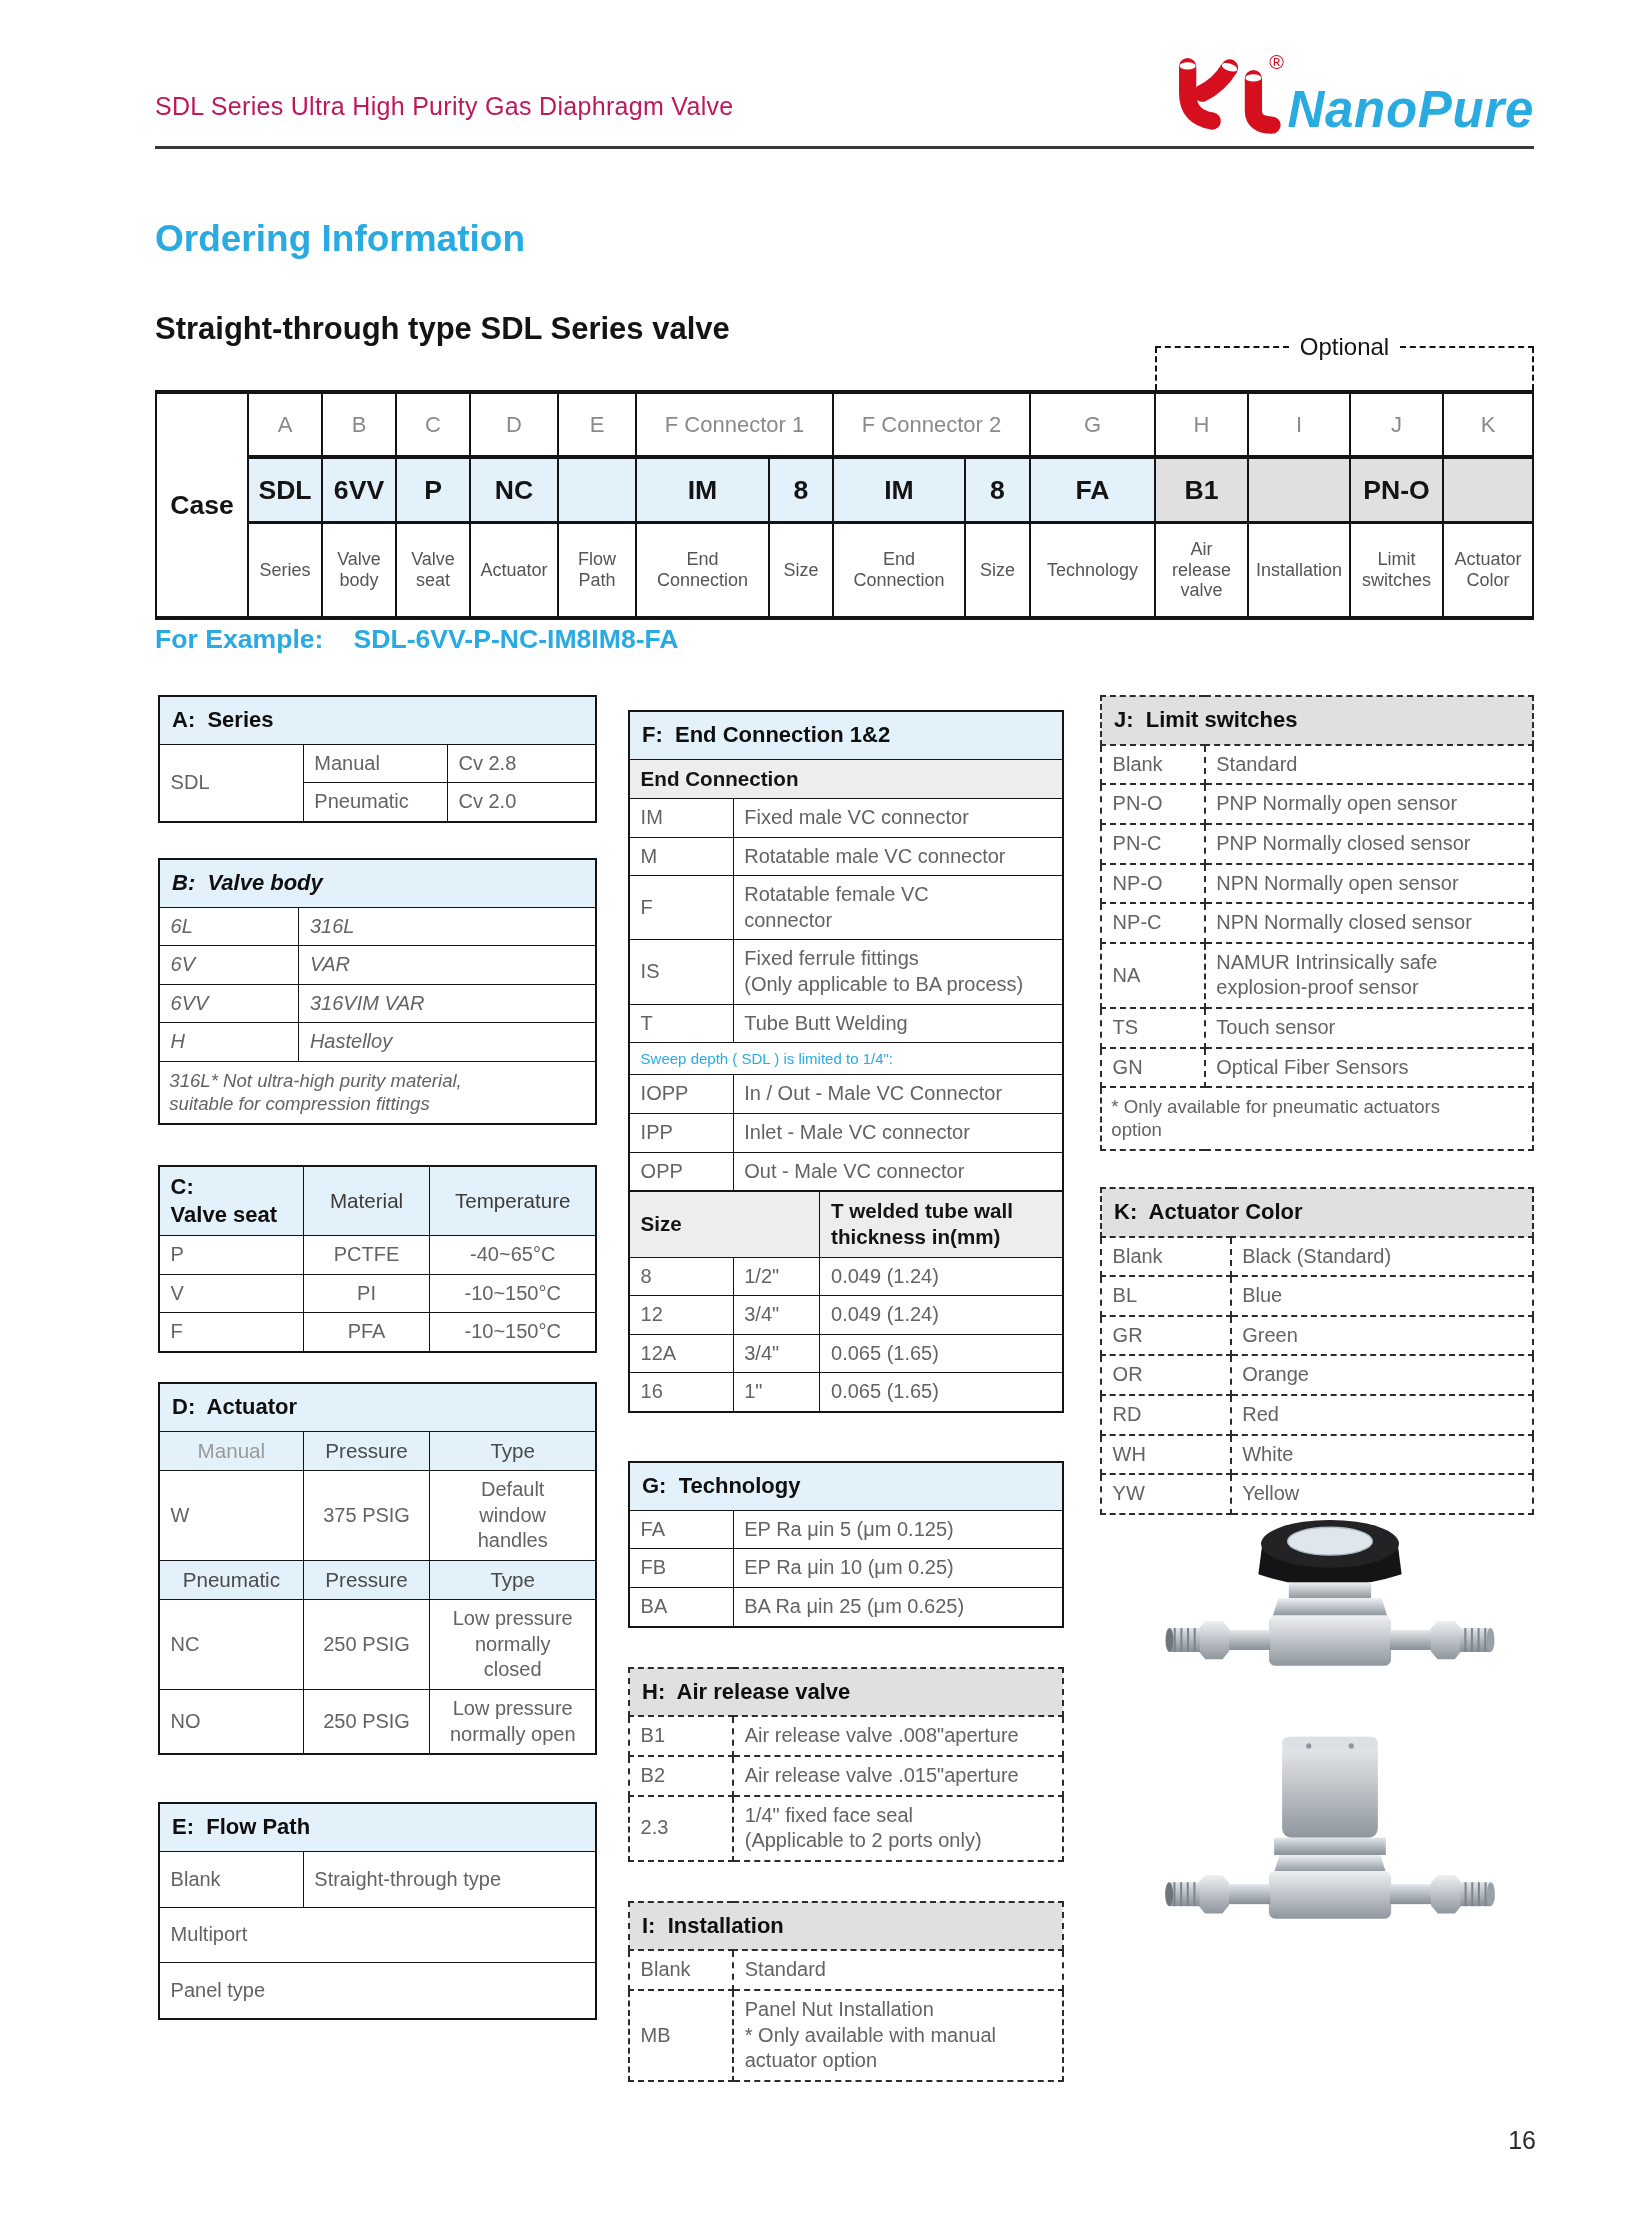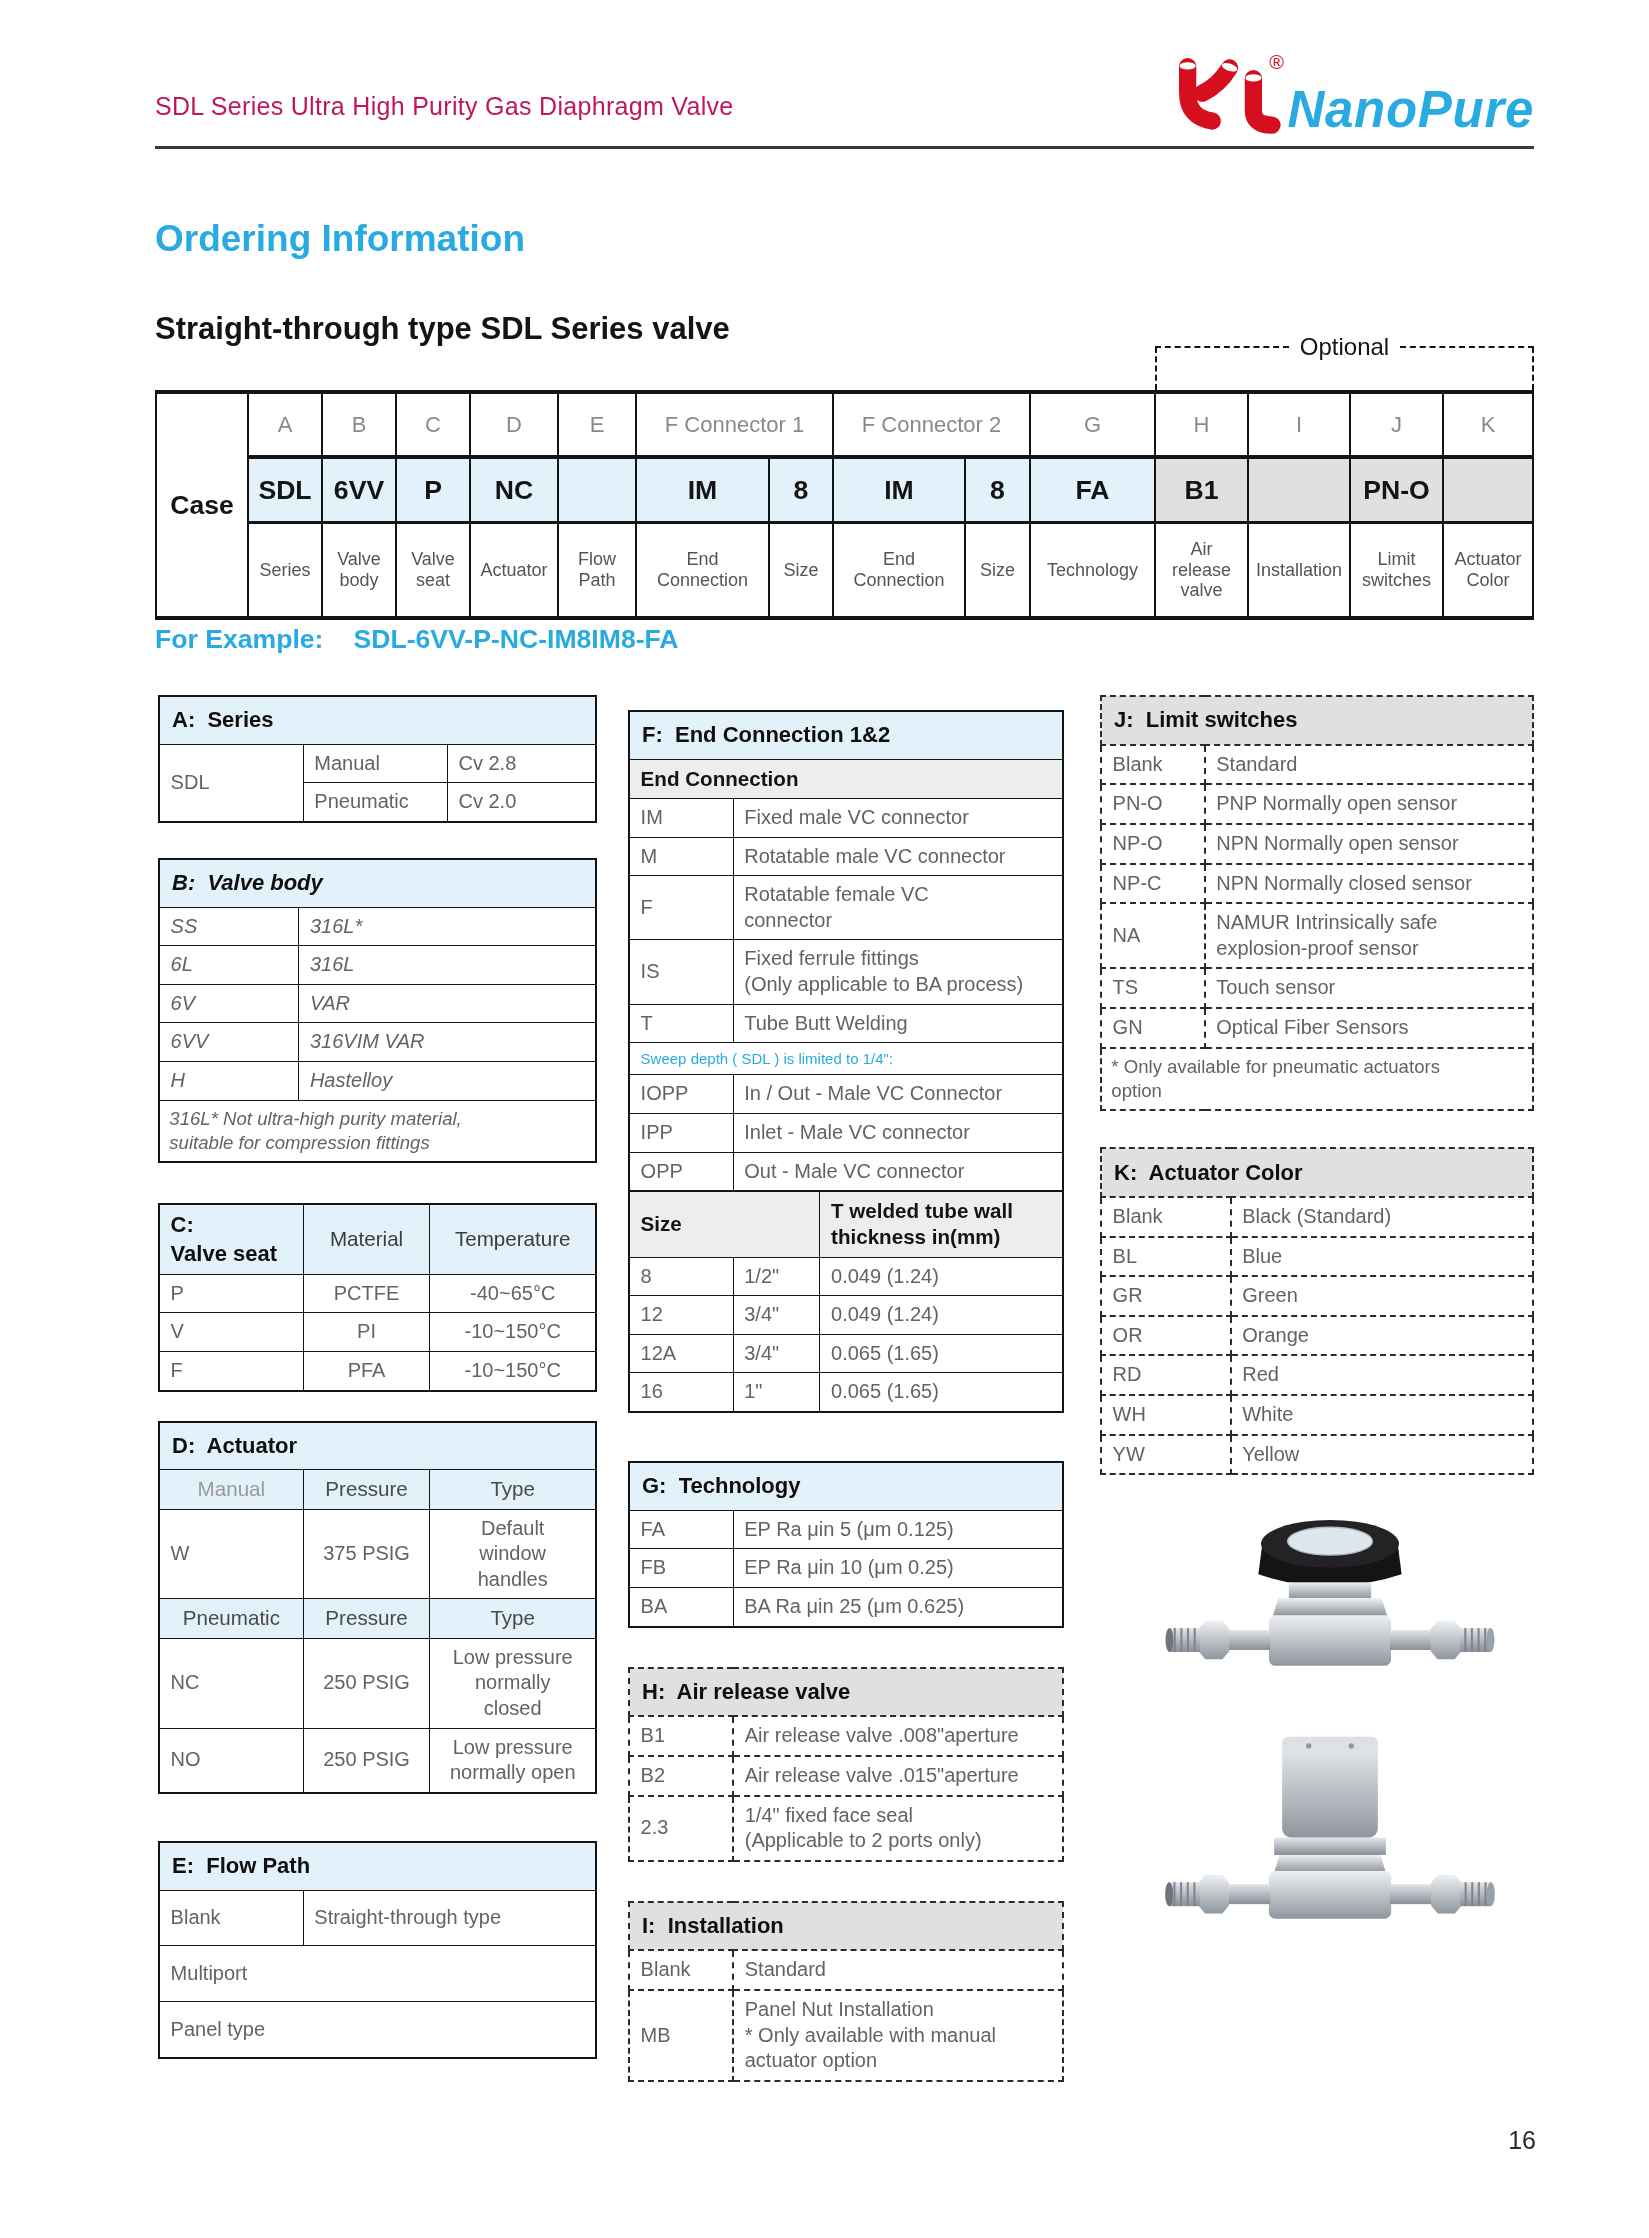--- a/index.html
+++ b/index.html
@@ -215,24 +215,20 @@
             <col style="width:32%">
             <col style="width:68%">
           </colgroup>
         <tbody>
           <tr>
               <td class="bar" colspan="2">B:  Valve body</td>
             </tr>
         </tbody>
         <tbody>
 
-            <tr>
-              <td>SS</td>
-              <td>316L*</td>
-            </tr>
 
             <tr>
               <td>6L</td>
               <td>316L</td>
             </tr>
 
             <tr>
               <td>6V</td>
               <td>VAR</td>
             </tr>
@@ -586,20 +582,24 @@
             <tr>
               <td>Blank</td>
               <td>Standard</td>
             </tr>
 
             <tr>
               <td>PN-O</td>
               <td>PNP Normally open sensor</td>
             </tr>
 
+            <tr>
+              <td>PN-C</td>
+              <td>PNP Normally closed sensor</td>
+            </tr>
 
             <tr>
               <td>NP-O</td>
               <td>NPN Normally open sensor</td>
             </tr>
 
             <tr>
               <td>NP-C</td>
               <td>NPN Normally closed sensor</td>
             </tr>

